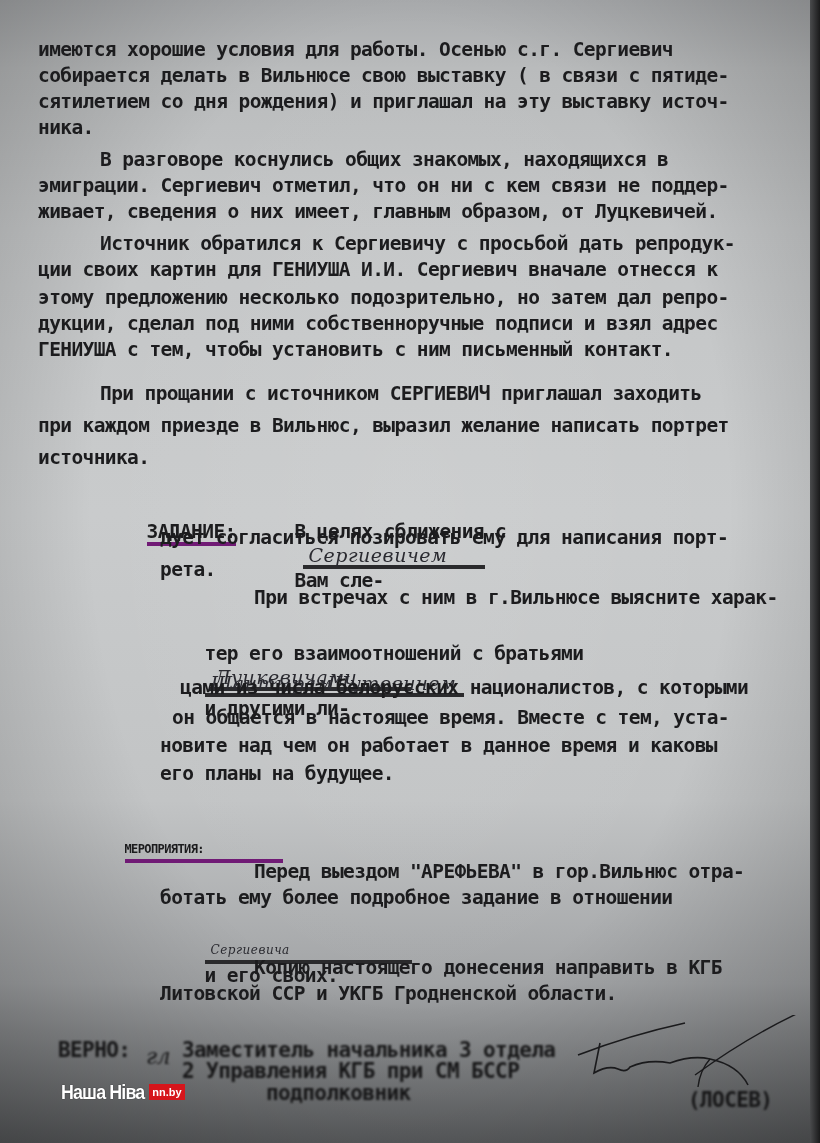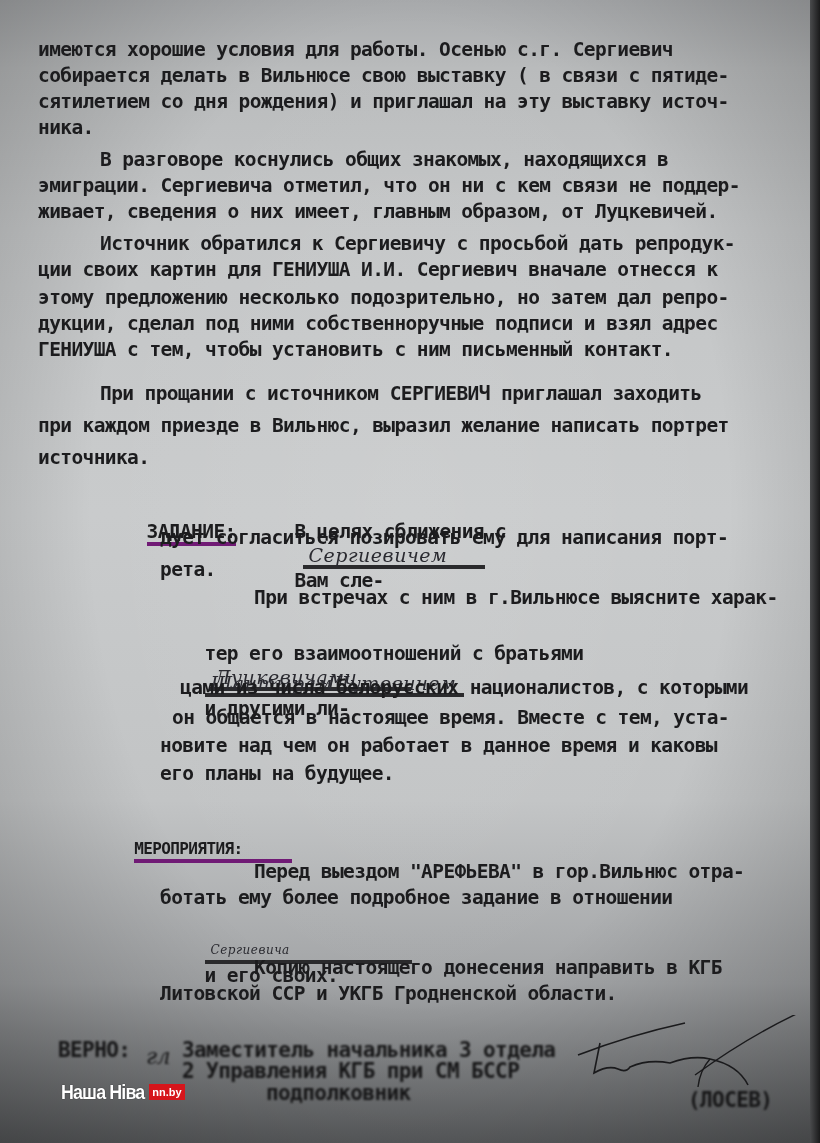--- a/index.html
+++ b/index.html
@@ -60,21 +60,21 @@
 <div class="right-edge"></div>
 
 <div class="doc">
 
   <div class="line" style="left:38px; top:38px;">имеются хорошие условия для работы. Осенью с.г. Сергиевич</div>
   <div class="line" style="left:38px; top:64px;">собирается делать в Вильнюсе свою выставку ( в связи с пятиде-</div>
   <div class="line" style="left:38px; top:90px;">сятилетием со дня рождения) и приглашал на эту выставку источ-</div>
   <div class="line" style="left:38px; top:116px;">ника.</div>
 
   <div class="line" style="left:100px; top:148px;">В разговоре коснулись общих знакомых, находящихся в</div>
-  <div class="line" style="left:38px; top:174px;">эмиграции. Сергиевича отметил, что он ни с кем связи не поддер-</div>
+  <div class="line" style="left:38px; top:174px;">эмиграции. Сергиевич отметил, что он ни с кем связи не поддер-</div>
   <div class="line" style="left:38px; top:200px;">живает, сведения о них имеет, главным образом, от Луцкевичей.</div>
   <div class="line" style="left:100px; top:232px;">Источник обратился к Сергиевичу с просьбой дать репродук-</div>
   <div class="line" style="left:38px; top:258px;">ции своих картин для ГЕНИУША И.И. Сергиевич вначале отнесся к</div>
   <div class="line" style="left:38px; top:286px;">этому предложению несколько подозрительно, но затем дал репро-</div>
   <div class="line" style="left:38px; top:312px;">дукции, сделал под ними собственноручные подписи и взял адрес</div>
   <div class="line" style="left:38px; top:338px;">ГЕНИУША с тем, чтобы установить с ним письменный контакт.</div>
   <div class="line" style="left:100px; top:382px;">При прощании с источником СЕРГИЕВИЧ приглашал заходить</div>
   <div class="line" style="left:38px; top:414px;">при каждом приезде в Вильнюс, выразил желание написать портрет</div>
   <div class="line" style="left:38px; top:446px;">источника.</div>
 
@@ -96,21 +96,21 @@
   </div>
   <div class="line" style="left:160px; top:648px;">
     <span class="hw" style="font-size:19px; width:105px;">Шантырам</span><span class="hw" style="font-size:19px; width:130px;">Шутовичем</span>
     <span>и другими ли-</span>
   </div>
   <div class="line" style="left:160px; top:676px;margin-left:20px;">цами из числа белорусских националистов, с которыми</div>
   <div class="line" style="left:172px; top:706px;">он общается в настоящее время. Вместе с тем, уста-</div>
   <div class="line" style="left:160px; top:734px;">новите над чем он работает в данное время и каковы</div>
   <div class="line" style="left:160px; top:762px;">его планы на будущее.</div>
 
-  <div class="line" style="left:98px; top:813px; font-size:16px;">
+  <div class="line" style="left:98px; top:813px; font-size:12px;">
     <span class="heading" style="width:158px;">МЕРОПРИЯТИЯ:</span>
   </div>
   <div class="line" style="left:254px; top:860px;">Перед выездом "АРЕФЬЕВА" в гор.Вильнюс отра-</div>
   <div class="line" style="left:160px; top:886px;">ботать ему более подробное задание в отношении</div>
   <div class="line" style="left:160px; top:912px;">
     <span class="hw" style="font-size:12px; width:195px;">Сергиевича</span>
     <span>и его своих.</span>
   </div>
   <div class="line" style="left:254px; top:956px;">Копию настоящего донесения направить в КГБ</div>
   <div class="line" style="left:160px; top:982px;">Литовской ССР и УКГБ Гродненской области.</div>

